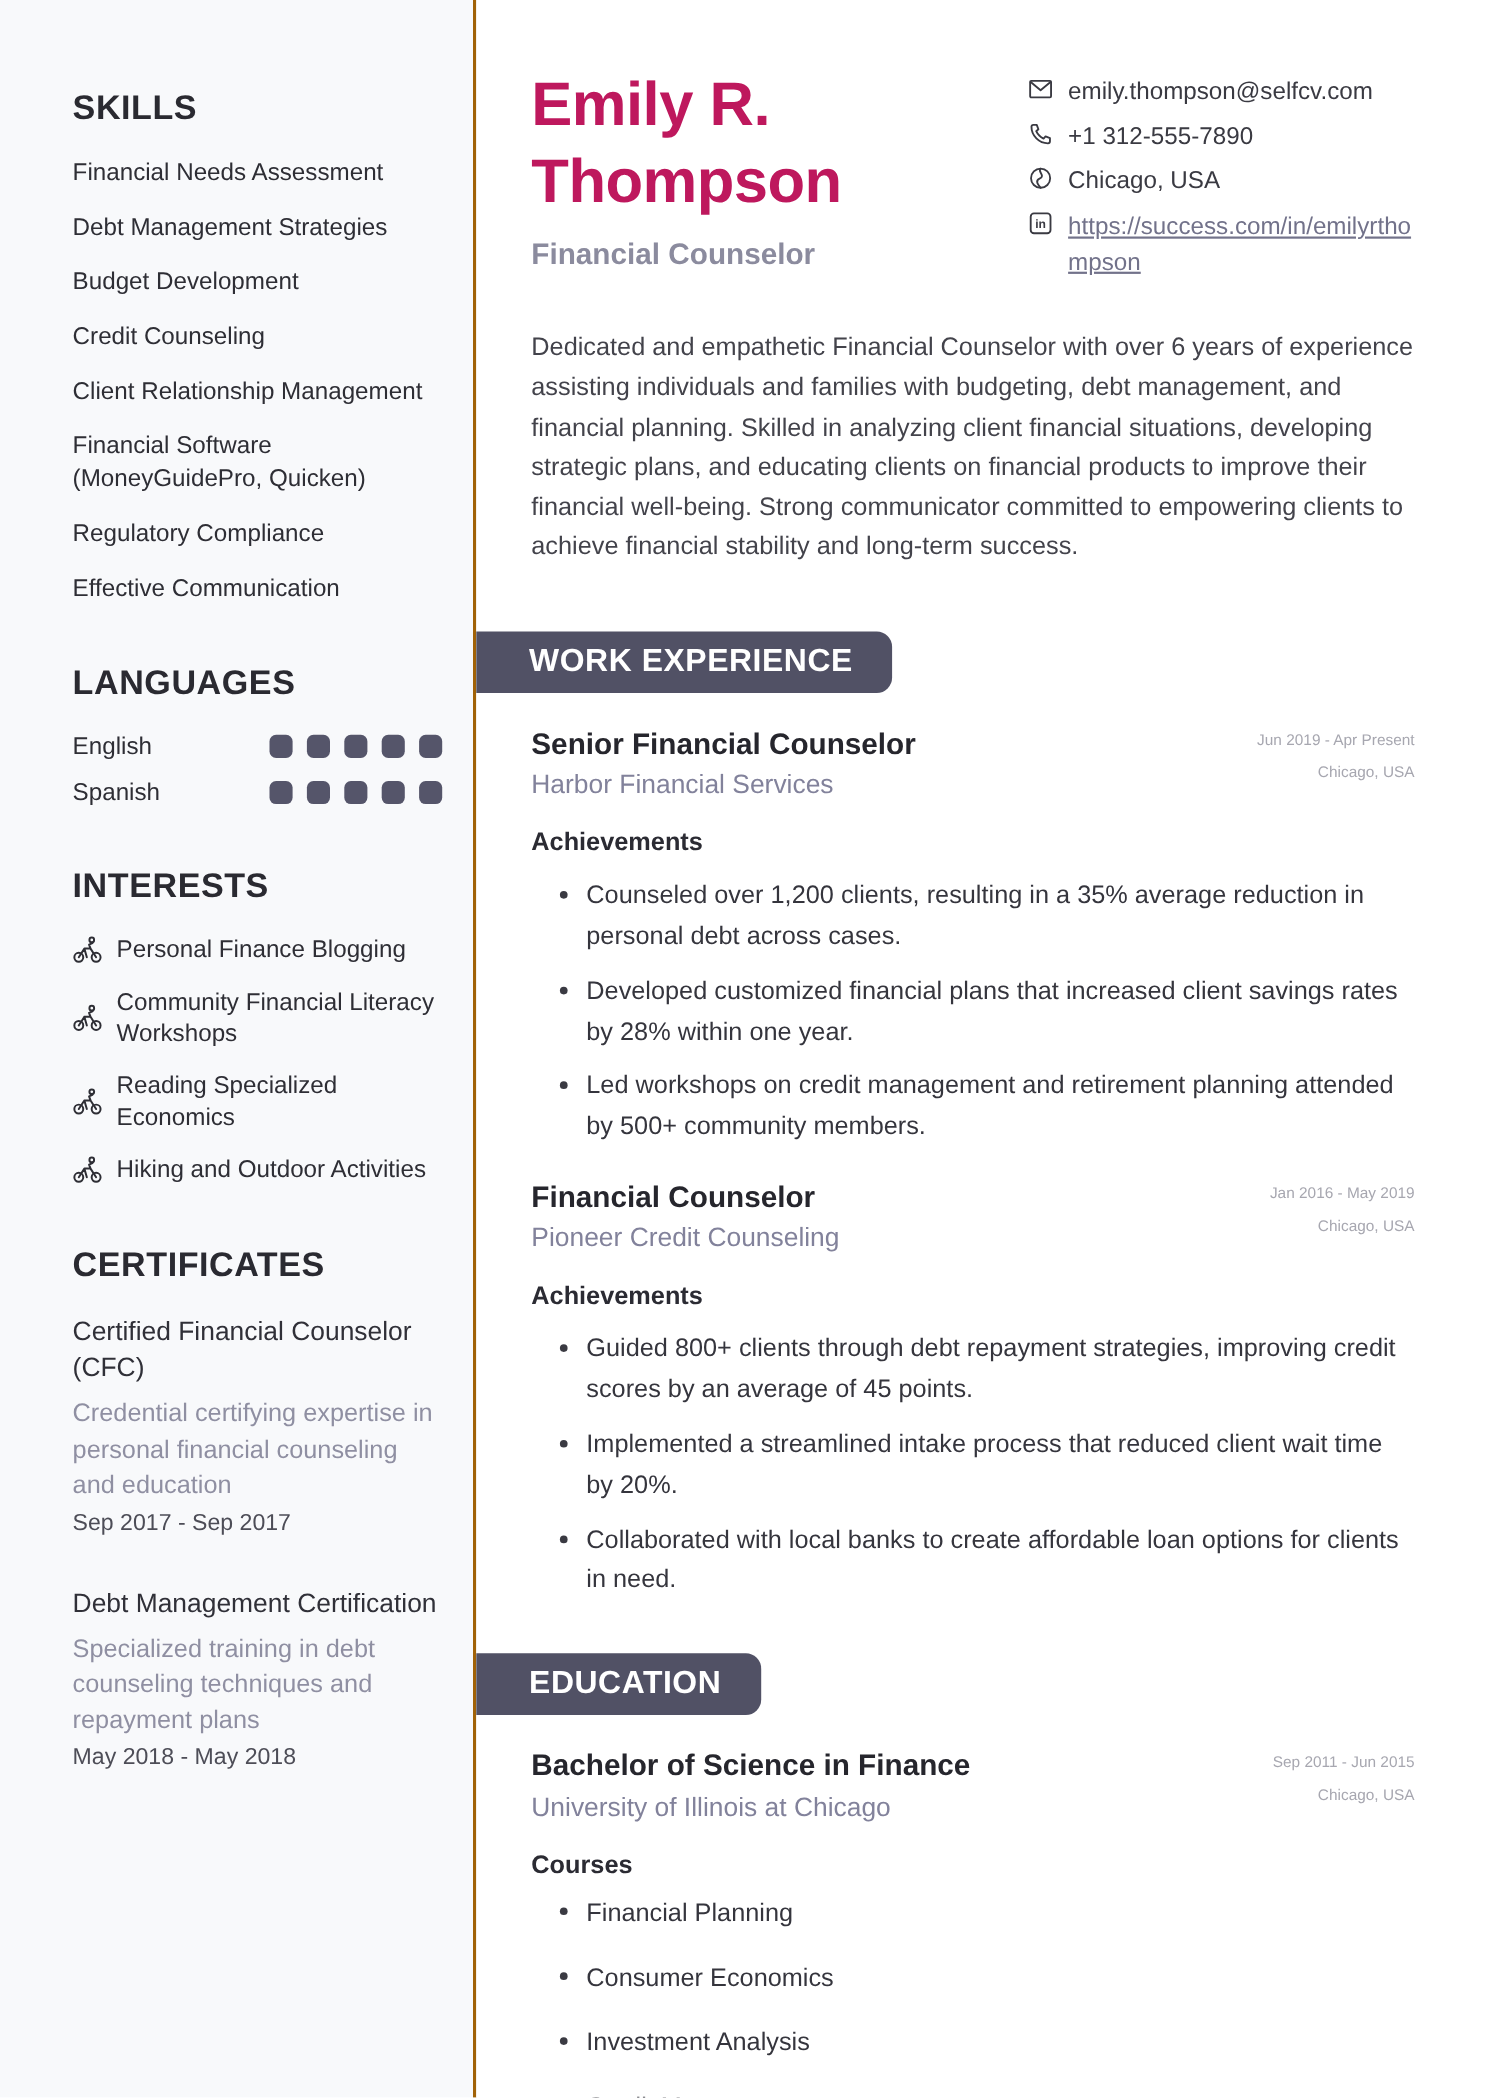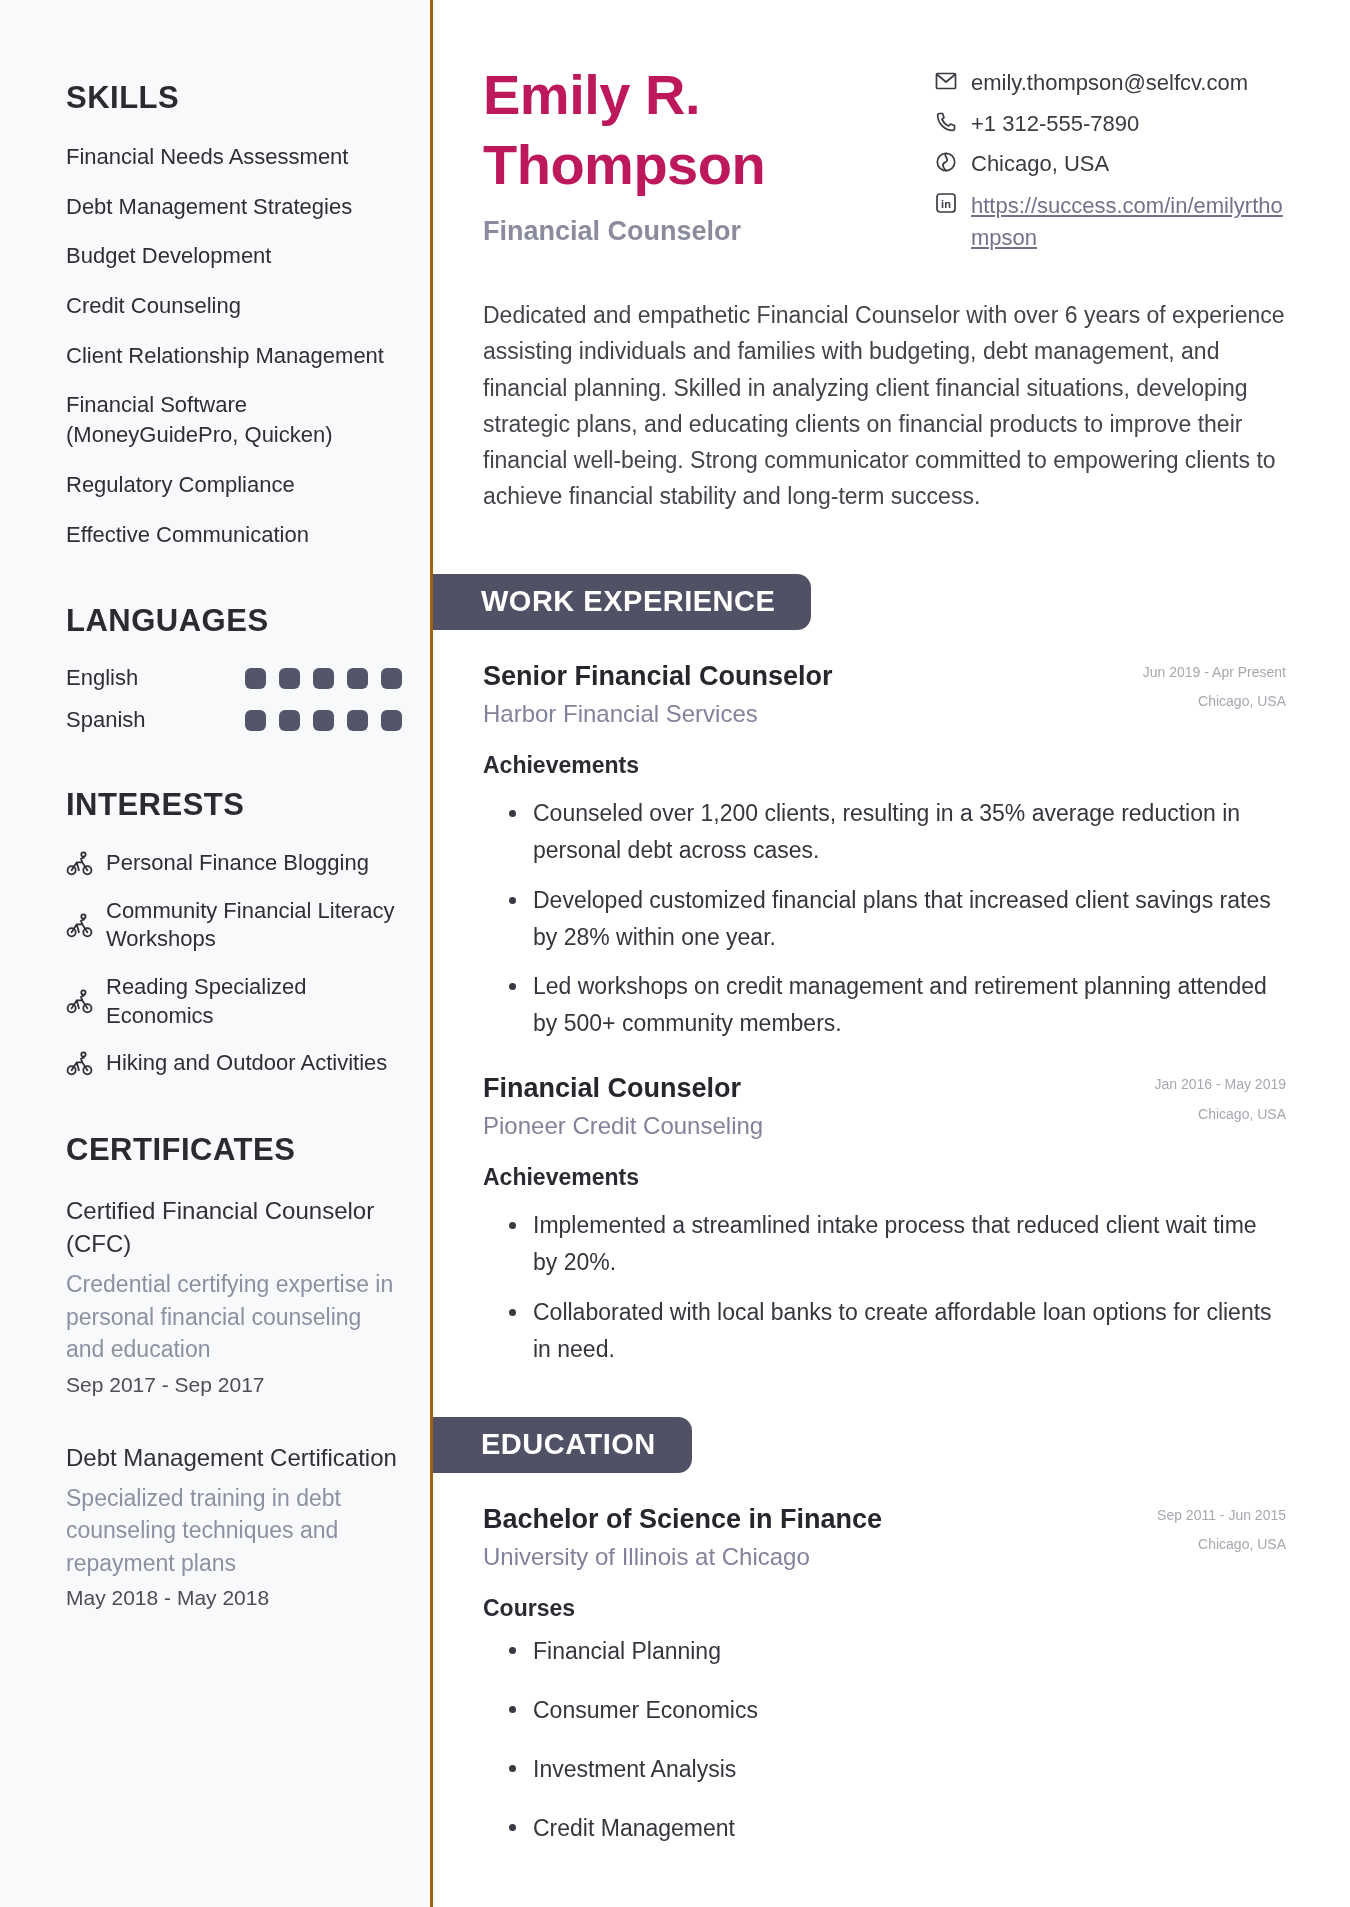--- a/index.html
+++ b/index.html
@@ -235,20 +235,21 @@
           <div class="entry-title">Financial Counselor</div>
           <div class="entry-org">Pioneer Credit Counseling</div>
         </div>
         <div class="entry-meta">
           <div>Jan 2016 - May 2019</div>
           <div class="meta-loc">Chicago, USA</div>
         </div>
       </div>
       <div class="sub-label">Achievements</div>
       <ul class="bullets">
+        <li>Guided 800+ clients through debt repayment strategies, improving credit scores by an average of 45 points.</li>
         <li>Implemented a streamlined intake process that reduced client wait time by 20%.</li>
         <li>Collaborated with local banks to create affordable loan options for clients in need.</li>
       </ul>
     </div>
 
     
     <div class="badge">EDUCATION</div>
 
     <div class="entry">
       <div class="entry-header">

